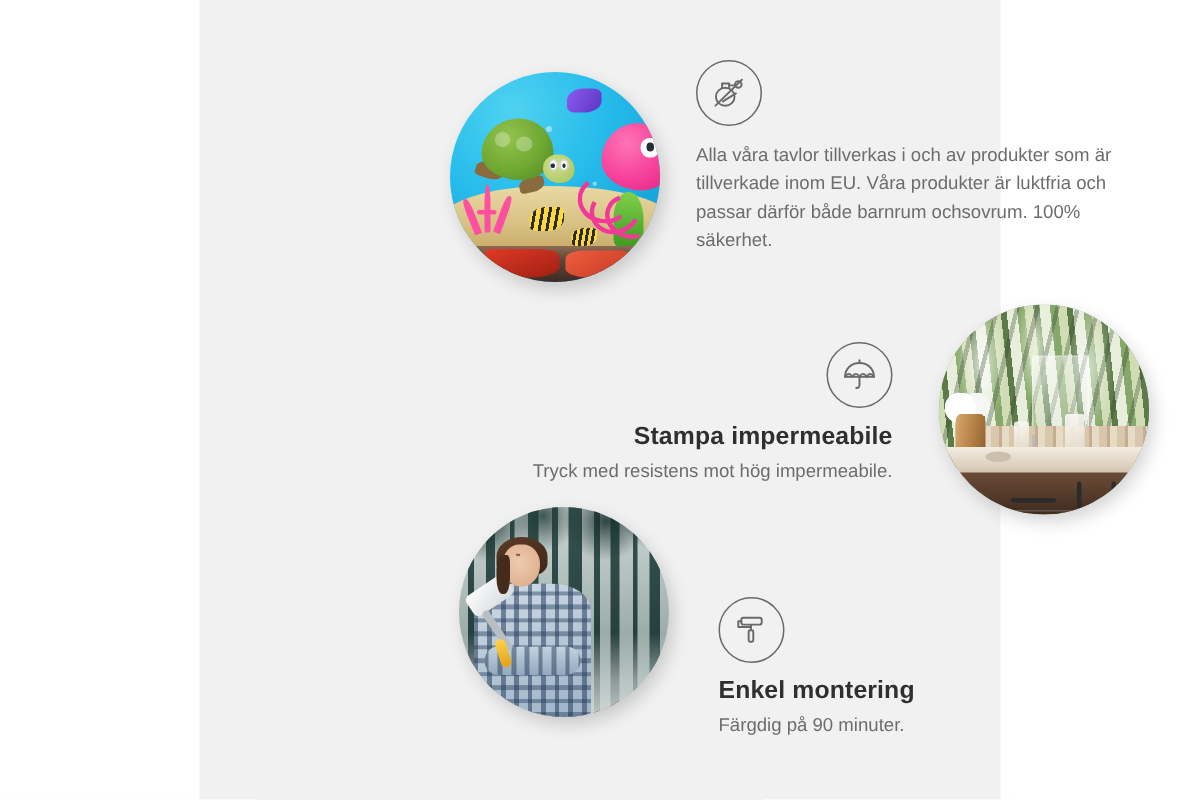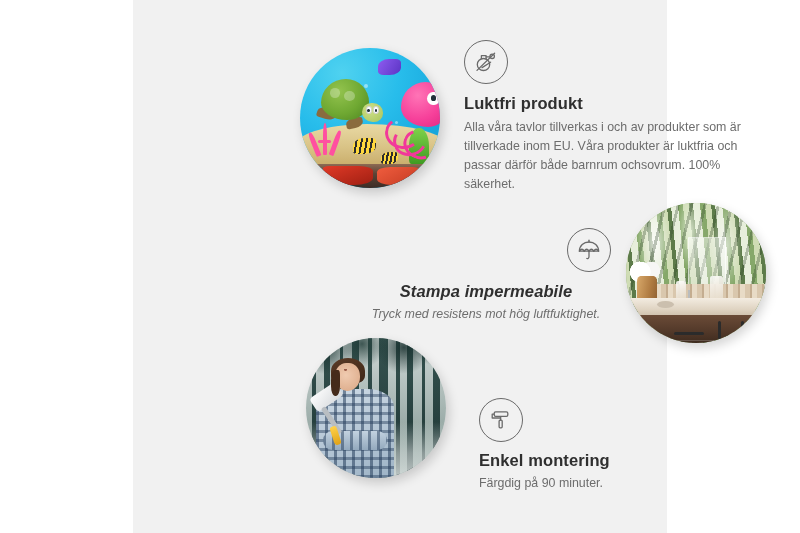--- a/index.html
+++ b/index.html
@@ -308,21 +308,21 @@
     line-height: 1.52;
     color: #6d6d6d;
   }
 
   
   #feature-odourless { left: 331px; top: 40px; width: 300px; }
   #feature-odourless .icon-circle { margin-bottom: 10px; }
   #feature-odourless .f-title { margin-bottom: 5px; }
 
   
-  #feature-waterproof { left: 228px; top: 228px; width: 250px; text-align: center; font-style: italic; }
+  #feature-waterproof { left: 212px; top: 228px; width: 250px; text-align: right; }
   #feature-waterproof .icon-circle { margin: 0 0 10px auto; }
   #feature-waterproof .f-title { margin-bottom: 4px; }
 
   
   #feature-mounting { left: 346px; top: 398px; width: 280px; }
   #feature-mounting .icon-circle { margin-bottom: 9px; }
   #feature-mounting .f-title { margin-bottom: 4px; }
 </style>
 </head>
 <body>
@@ -372,38 +372,37 @@
       <div class="icon-circle">
         <svg width="26" height="26" viewBox="0 0 26 26" fill="none" stroke="#6a6a6a" stroke-width="1.3" stroke-linecap="round" stroke-linejoin="round">
           <ellipse cx="10.5" cy="15.5" rx="6.2" ry="6"></ellipse>
           <path d="M8.4 9.6 L8.4 6.6 L13.1 6.6 L13.1 9.9"></path>
           <path d="M13.1 7.9 L17.0 7.9"></path>
           <circle cx="19.2" cy="7.3" r="2.2"></circle>
           <path d="M17.6 13.2 L9.0 18.6"></path>
           <path d="M4.0 21.4 L21.6 4.2"></path>
         </svg>
       </div>
-      <div class="f-title">Luktfri produkt</div>
       <div class="f-body">Alla våra tavlor tillverkas i och av produkter som är tillverkade inom EU. Våra produkter är luktfria och passar därför både barnrum ochsovrum. 100% säkerhet.</div>
     </div>
 
     <div class="feature" id="feature-waterproof">
       <div class="icon-circle">
         <svg width="26" height="26" viewBox="0 0 26 26" fill="none" stroke="#6a6a6a" stroke-width="1.3" stroke-linecap="round" stroke-linejoin="round">
           <path d="M3.4 14.2 C3.4 8.6 7.7 5.0 13 5.0 C18.3 5.0 22.6 8.6 22.6 14.2 Z"></path>
           <path d="M3.4 14.2 C5.0 11.6 6.8 11.6 8.2 14.2"></path>
           <path d="M8.2 14.2 C9.8 11.6 11.5 11.6 13 14.2"></path>
           <path d="M13 14.2 C14.5 11.6 16.2 11.6 17.8 14.2"></path>
           <path d="M17.8 14.2 C19.2 11.6 21.0 11.6 22.6 14.2"></path>
           <path d="M13 5.0 L13 3.2"></path>
           <path d="M13 14.2 L13 19.6 C13 21.1 11.9 21.9 10.8 21.5"></path>
         </svg>
       </div>
       <div class="f-title">Stampa impermeabile</div>
-      <div class="f-body">Tryck med resistens mot hög luftfuktighet.</div>
+      <div class="f-body">Tryck med resistens mot hög impermeabile.</div>
     </div>
 
     <div class="photo" id="photo-bath">
       <div class="inner">
         <div class="bath-wall"></div>
         <div class="bath-mirror"></div>
         <div class="bath-splash"></div>
         <div class="bath-tap"></div>
         <div class="bath-tumbler t2"></div>
         <div class="bath-tumbler t1"></div>

